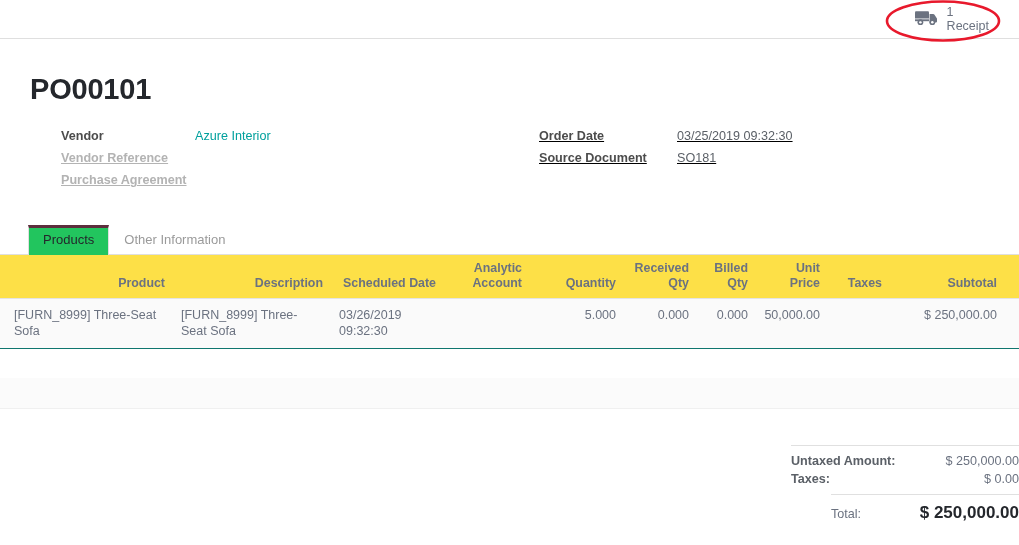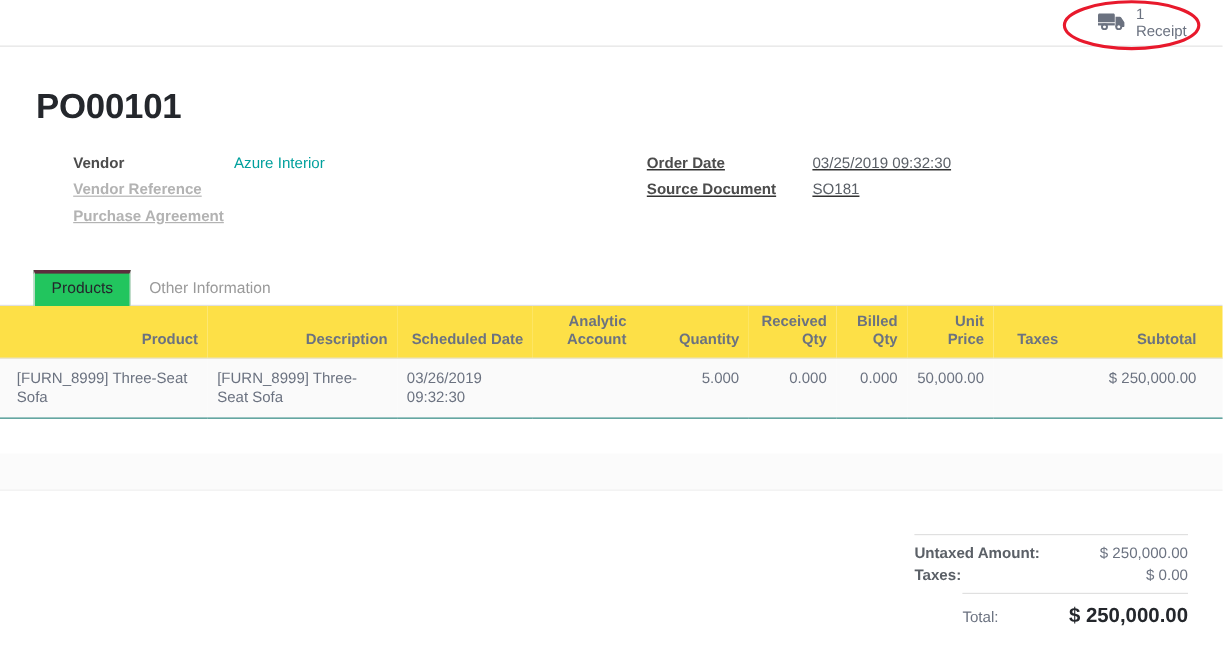--- a/index.html
+++ b/index.html
@@ -205,21 +205,20 @@
   .spacer-band2 {
     height: 31px;
     background: #fbfbfb;
     border-bottom: 1px solid #f0f0f0;
   }
 
   
   .totals-wrap {
     display: flex;
     justify-content: flex-end;
-    padding-right: 29px;
     margin-top: 36px;
   }
   .totals {
     width: 228px;
     border-top: 1px solid #e0e0e0;
     padding-top: 6px;
   }
   .total-line {
     display: flex;
     justify-content: space-between;

